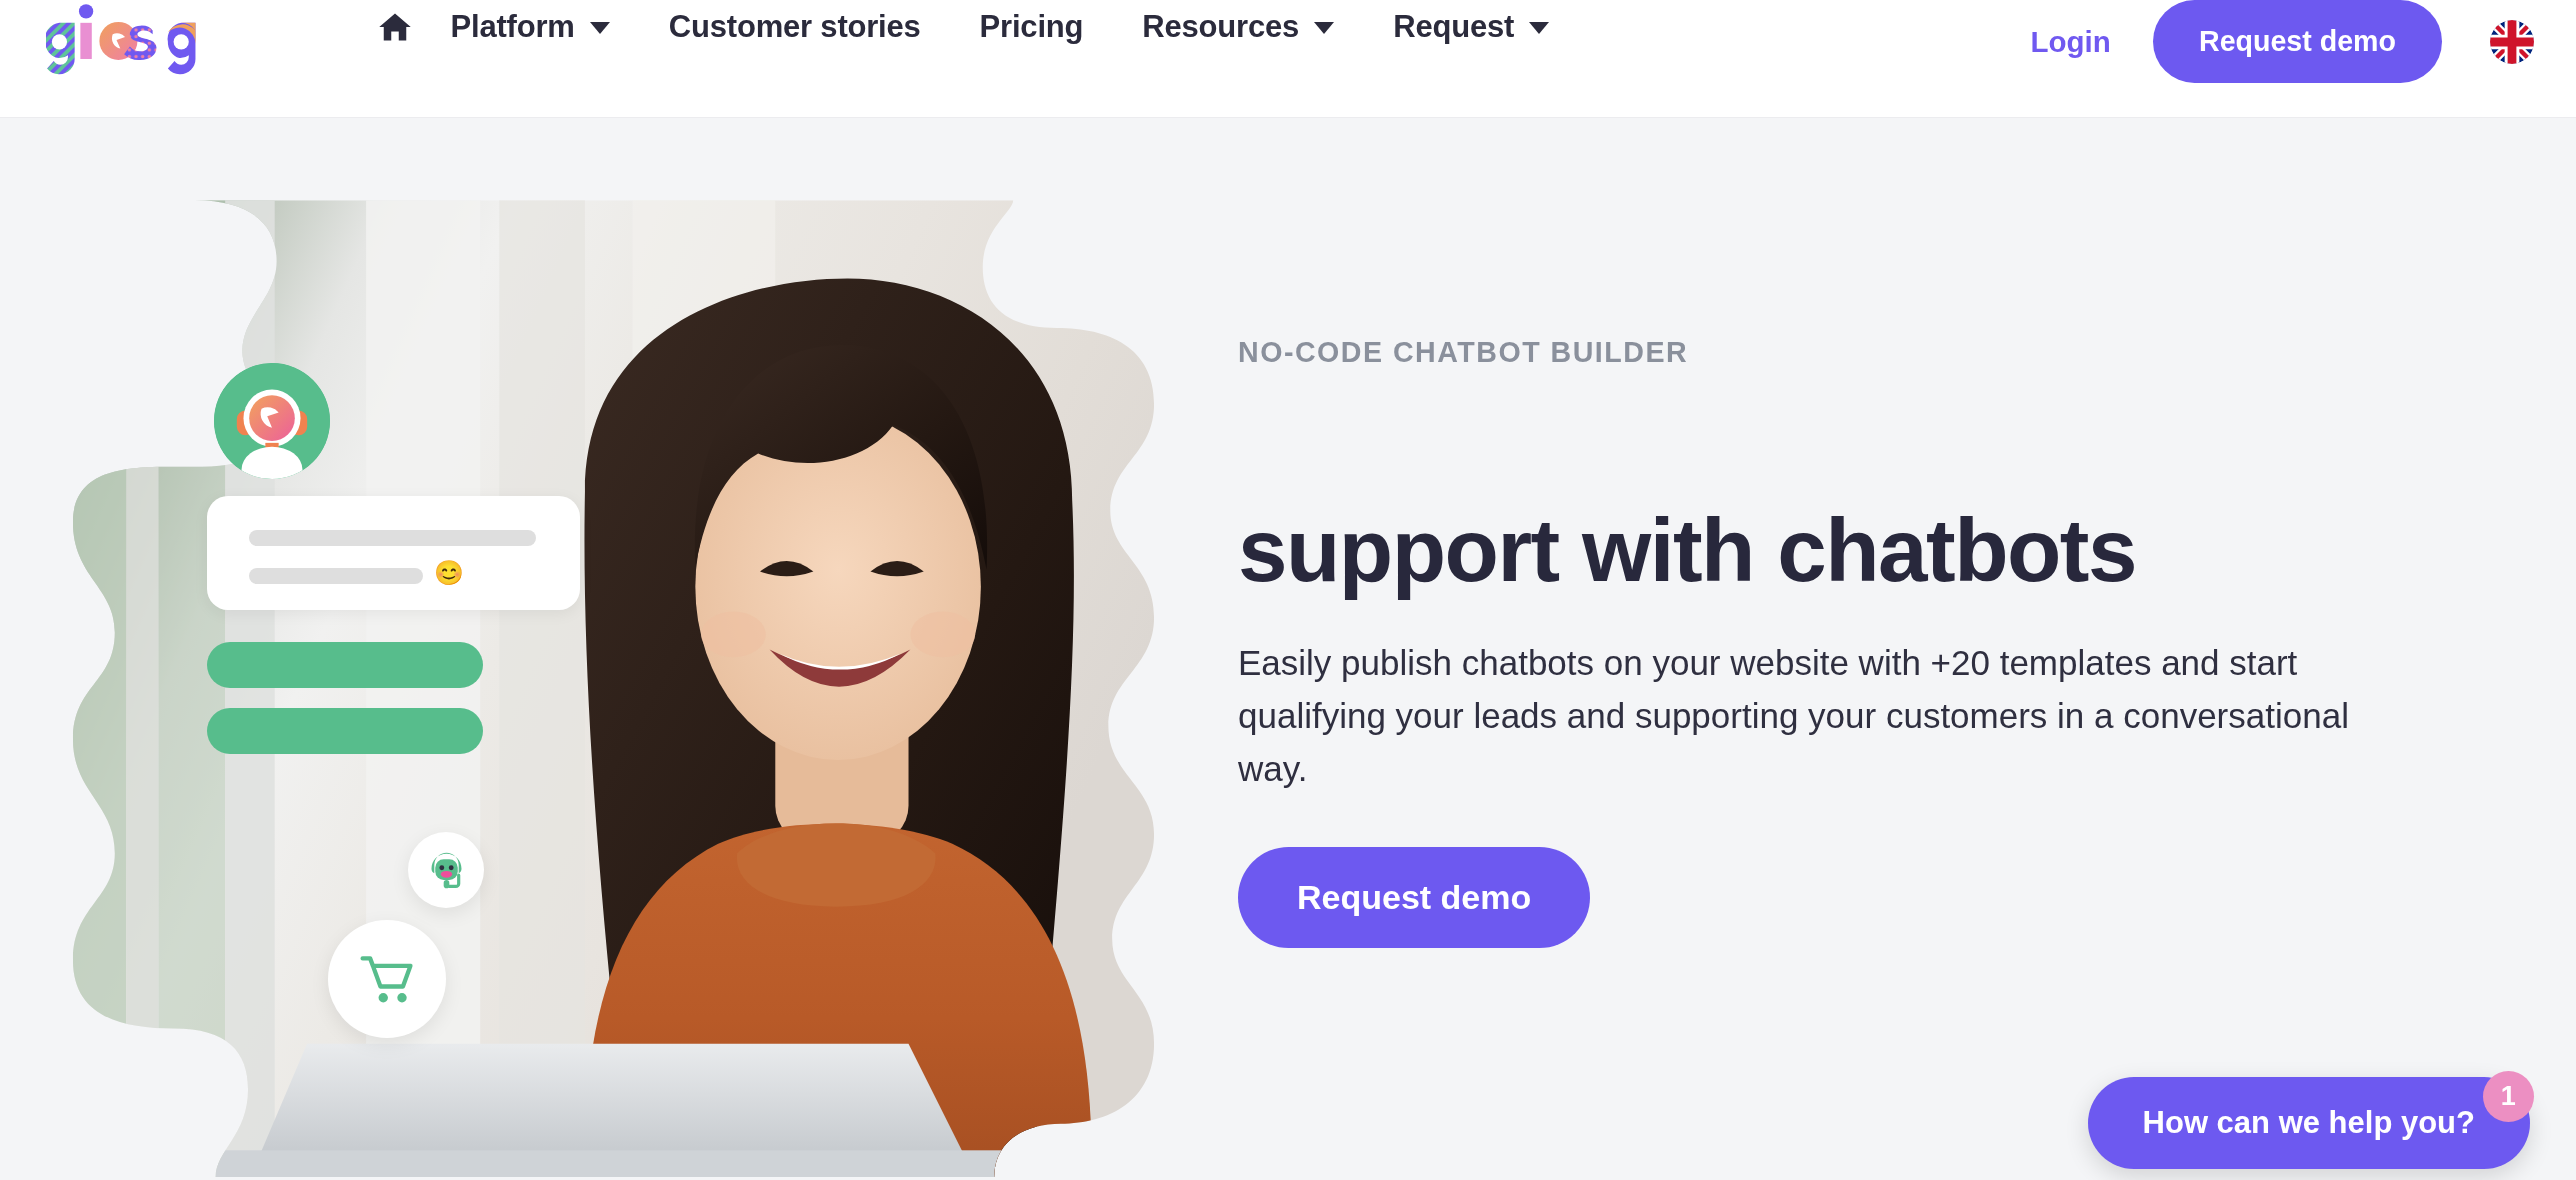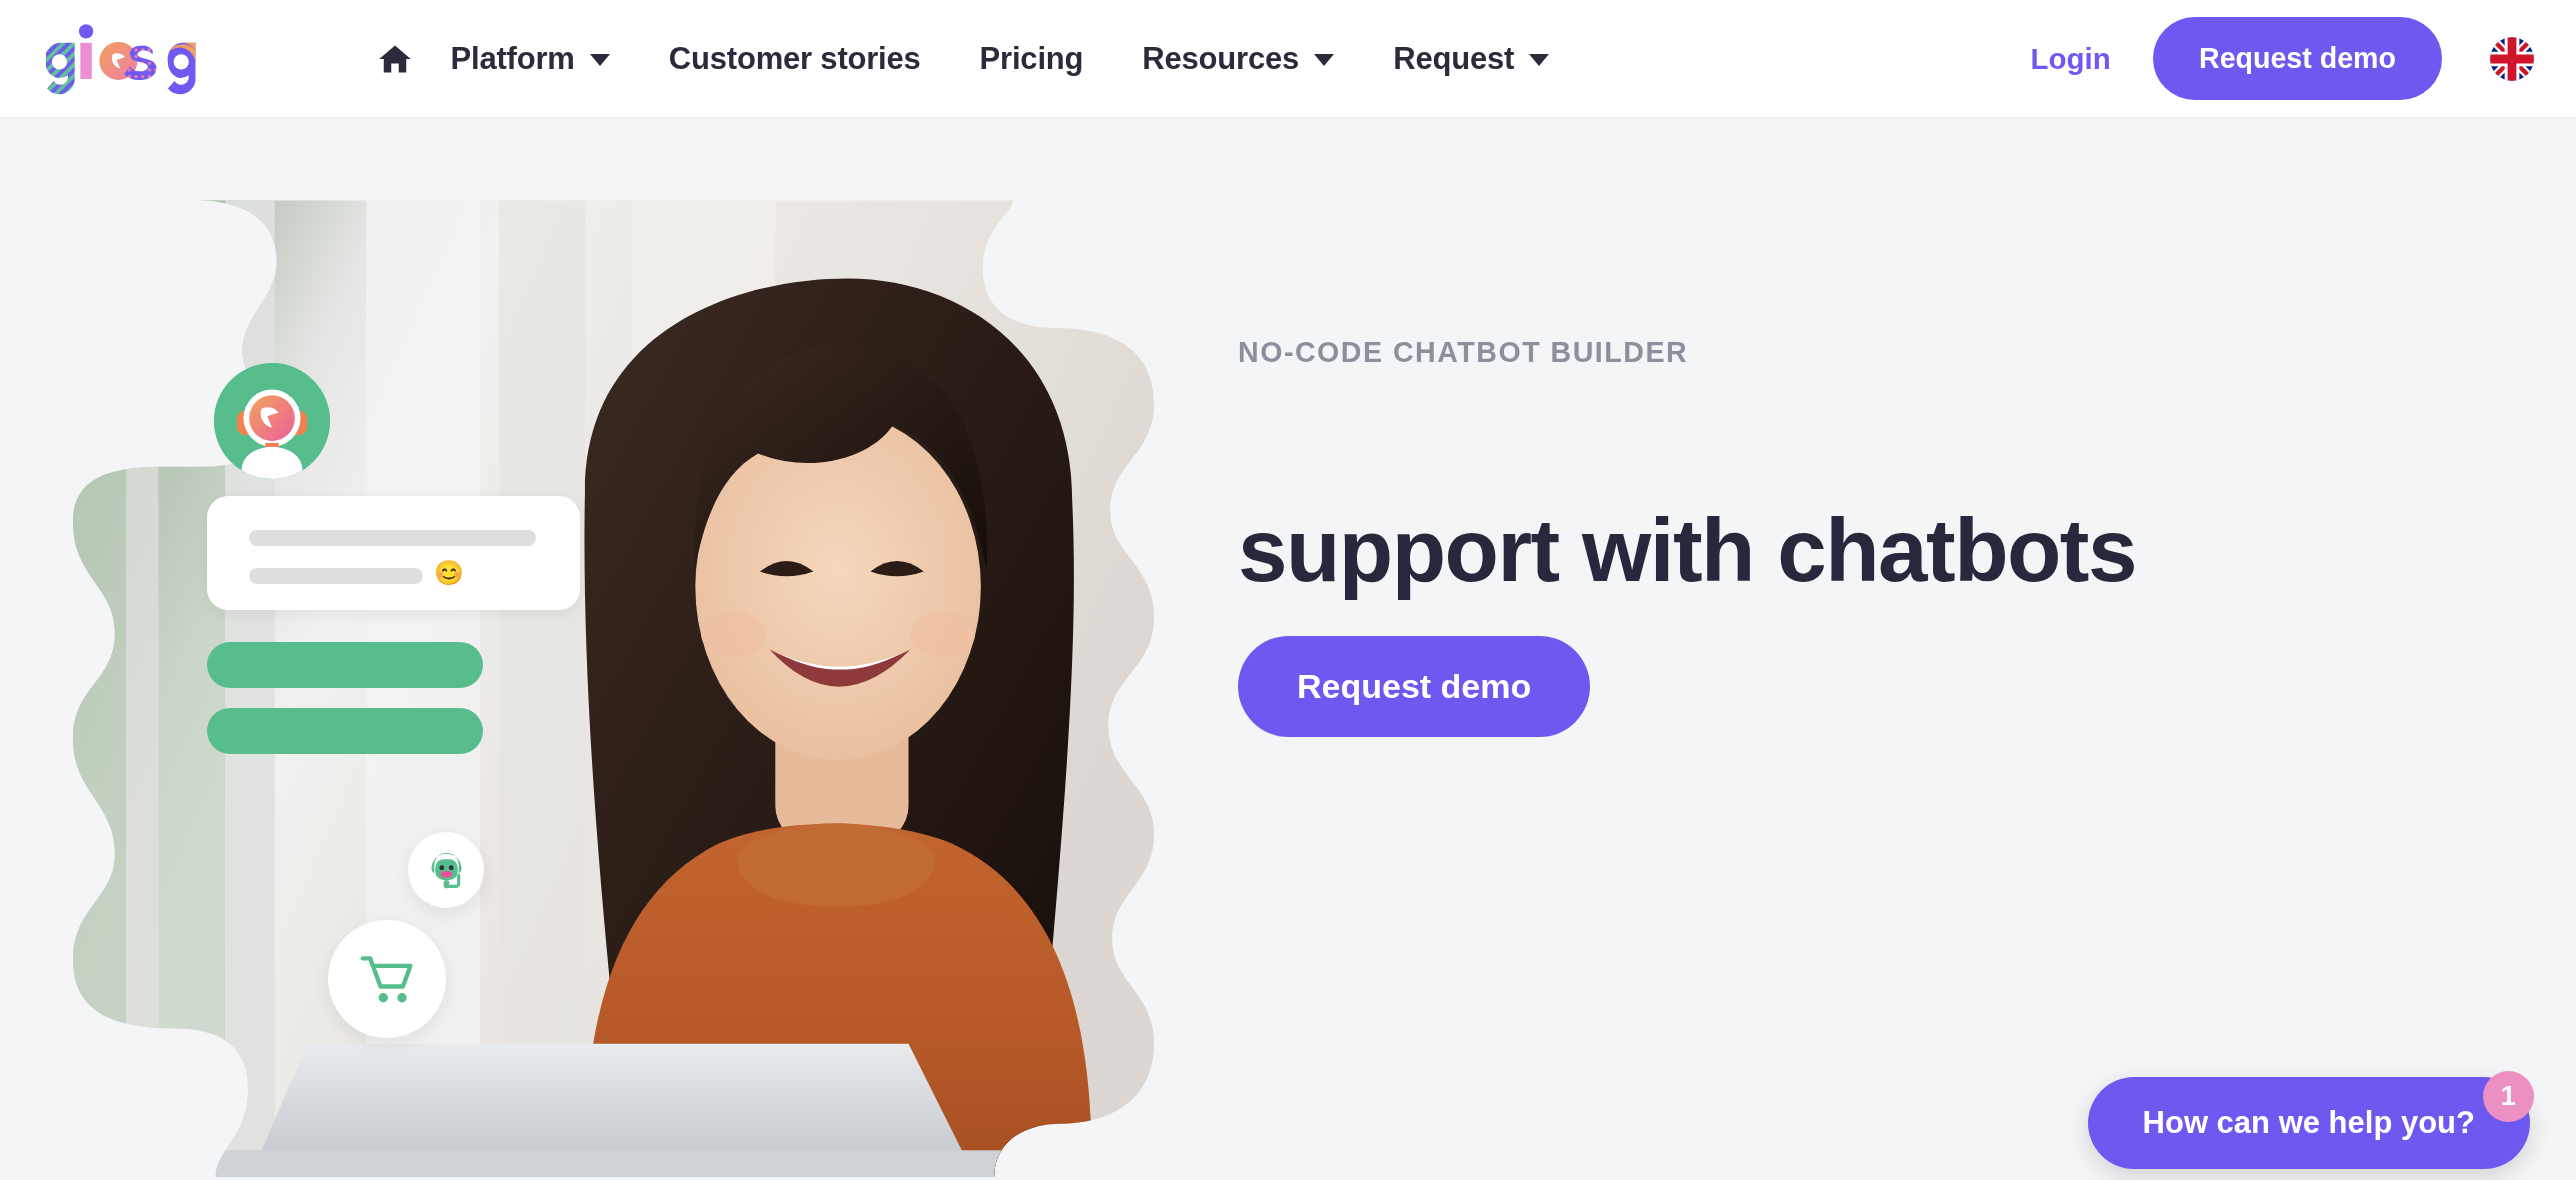--- a/index.html
+++ b/index.html
@@ -8,21 +8,21 @@
     overflow:hidden;
     background:#f4f5f7;
     font-family:"Liberation Sans", sans-serif;
   }
 
   
   .navbar{
     position:absolute; top:0; left:0;
     width:2576px; height:118px;
     background:#ffffff;
-    display:flex; align-items:center;
+    display:flex; align-items:flex-start;
     border-bottom:1px solid #ececef;
     z-index:30;
   }
   .logo{
     margin-left:46px;
     width:200px; height:78px;
     position:relative;
     display:block;
   }
   .logo svg{ width:100%; height:100%; display:block; }
@@ -493,20 +493,21 @@
       </span>
     </div>
   </div>
 
   <div class="hero-copy">
     <div class="eyebrow">NO-CODE CHATBOT BUILDER</div>
     <h1 class="headline">
       <br>
       <span>support with chatbots</span>
     </h1>
+    <p class="subcopy">Easily publish chatbots on your website with +20 templates and start qualifying your leads and supporting your customers in a conversational way.</p>
     <button class="btn-demo-hero">Request demo</button>
   </div>
 </div>
 
 <div class="chat-widget">
   <button class="chat-widget-btn">How can we help you?</button>
   <span class="chat-badge">1</span>
 </div>
 
 

